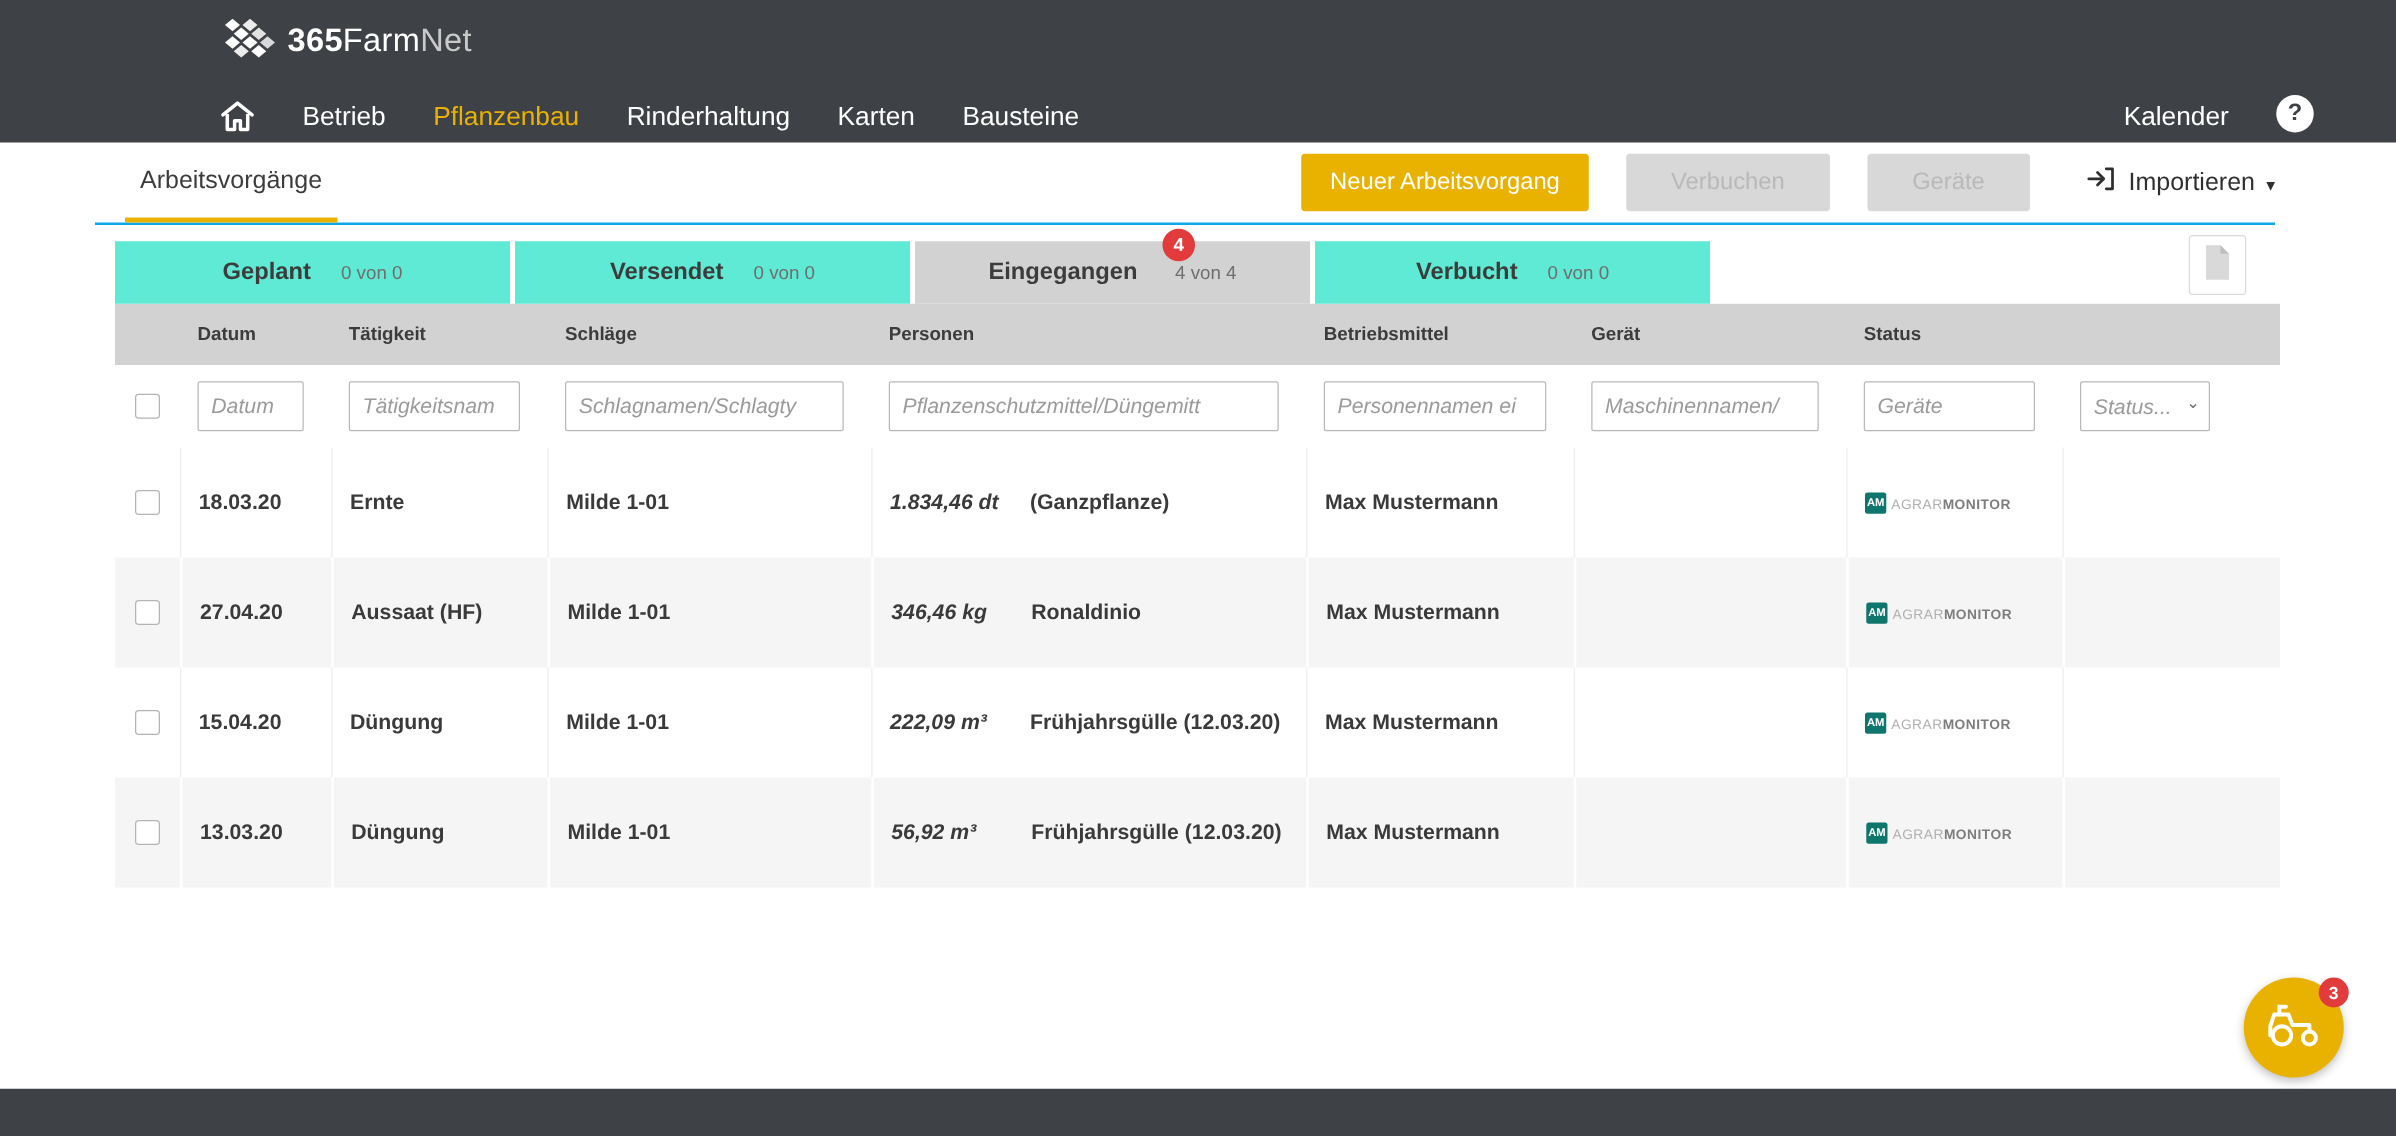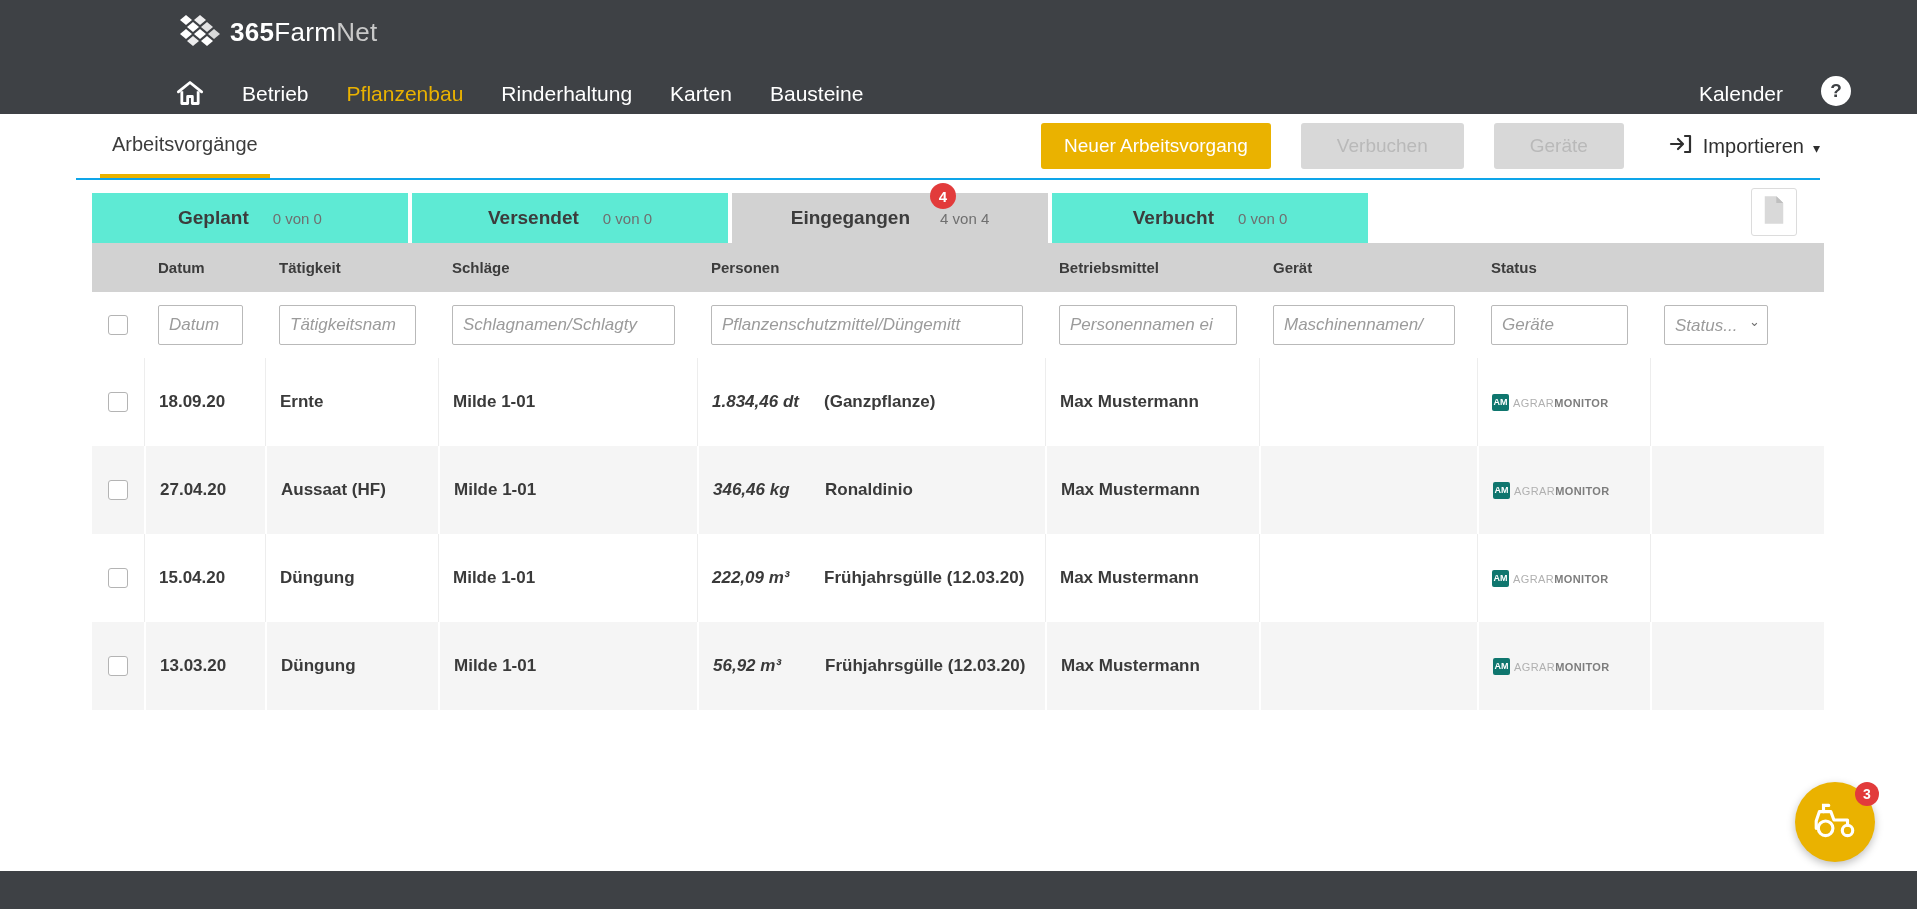--- a/index.html
+++ b/index.html
@@ -285,21 +285,21 @@
       </select>
       <span class="select-caret">⌄</span>
     </div>
   </div>
 </div>
 
 <div class="cols drow plain">
   <div class="cell cell-check">
       <input type="checkbox" style="">
     </div>
-  <div class="cell">18.09.20</div>
+  <div class="cell">18.03.20</div>
   <div class="cell">Ernte</div>
   <div class="cell">Milde 1-01</div>
   <div class="cell">
     <span class="menge">1.834,46 dt</span>
     <span>(Ganzpflanze)</span>
   </div>
   <div class="cell">Max Mustermann</div>
   <div class="cell"></div>
   <div class="cell">
     <span class="am-logo">

